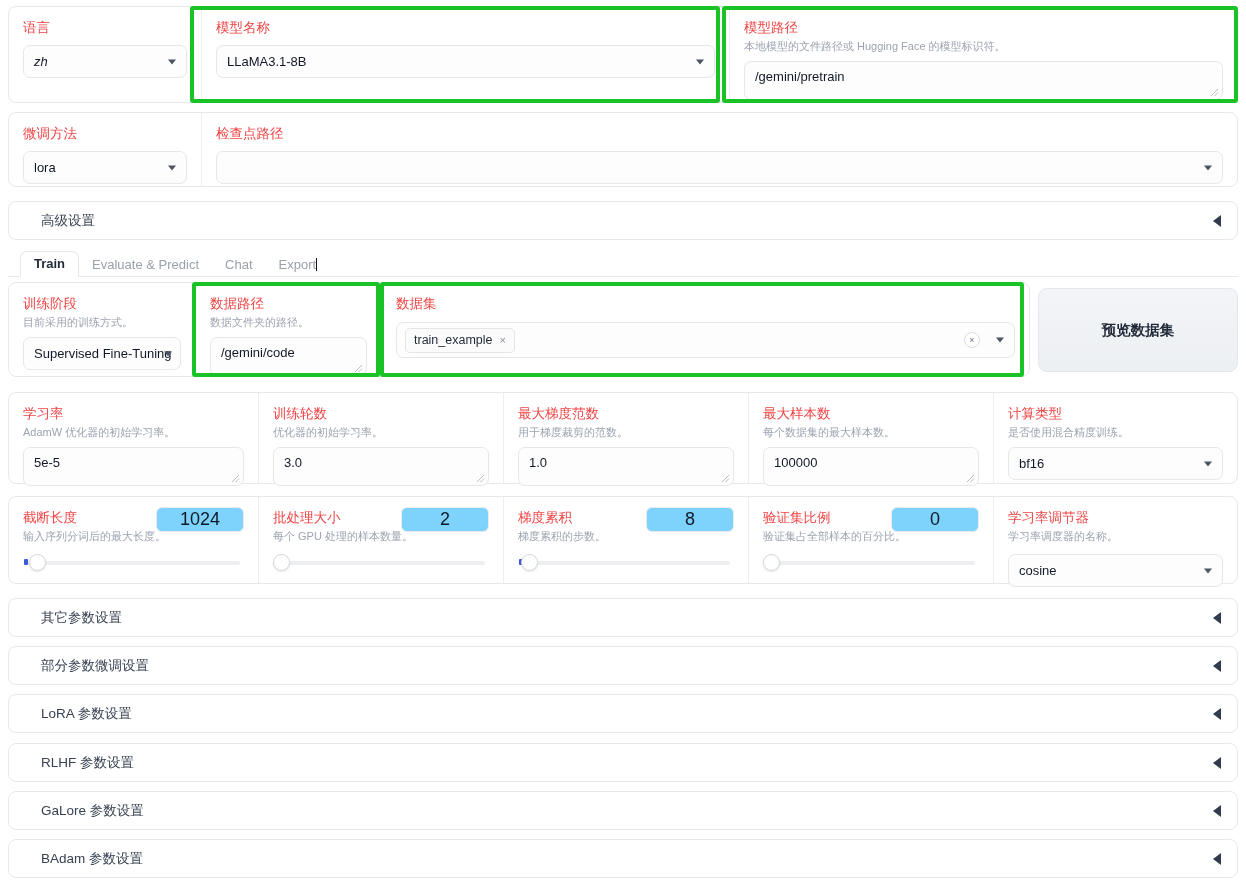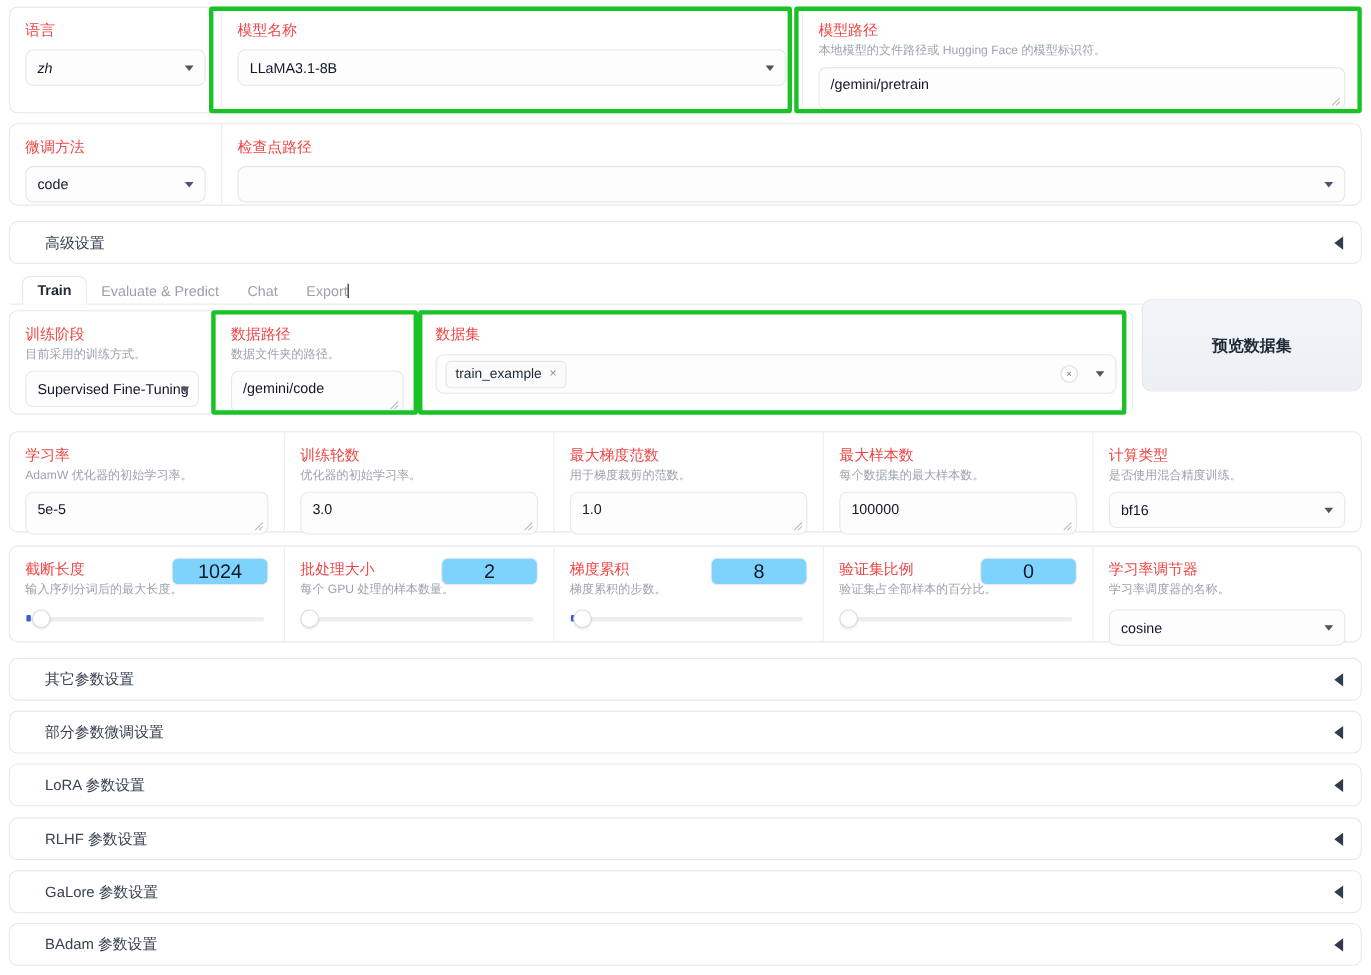--- a/index.html
+++ b/index.html
@@ -233,21 +233,21 @@
   </div>
 
   <div class="hl" style="left:190px;top:6px;width:530px;height:97px;"></div>
 
   <div class="hl" style="left:722px;top:6px;width:516px;height:97px;"></div>
 
   <div class="card row" style="position:absolute;left:8px;top:112px;width:1230px;height:75px;">
     <div class="cell" style="width:192px;">
       <div class="lbl">微调方法</div>
       <div class="ctrl" style="margin-top:8px;">
-        <span>code</span>
+        <span>lora</span>
         <span class="caret"></span>
       </div>
     </div>
     <div class="cell" style="flex:1;">
       <div class="lbl">检查点路径</div>
       <div class="ctrl" style="margin-top:8px;">
         <span></span>
         <span class="caret"></span>
       </div>
     </div>
@@ -296,21 +296,21 @@
         <span class="clearbtn">×</span>
         <span class="caret"></span>
       </div>
     </div>
   </div>
 
   <div class="hl" style="left:192px;top:282px;width:188px;height:95px;"></div>
 
   <div class="hl" style="left:380px;top:282px;width:644px;height:95px;"></div>
 
-  <div class="bigbtn" style="position:absolute;left:1038px;top:272px;width:200px;height:84px;">
+  <div class="bigbtn" style="position:absolute;left:1038px;top:288px;width:200px;height:84px;">
     <span>预览数据集</span>
   </div>
 
   <div class="card row" style="position:absolute;left:8px;top:392px;width:1230px;height:92px;">
     <div class="cell" style="width:249px;">
       <div class="lbl">学习率</div>
       <div class="sub">AdamW 优化器的初始学习率。</div>
       <div class="ctrl ta">
         <span>5e-5</span>
         <span class="resize">

